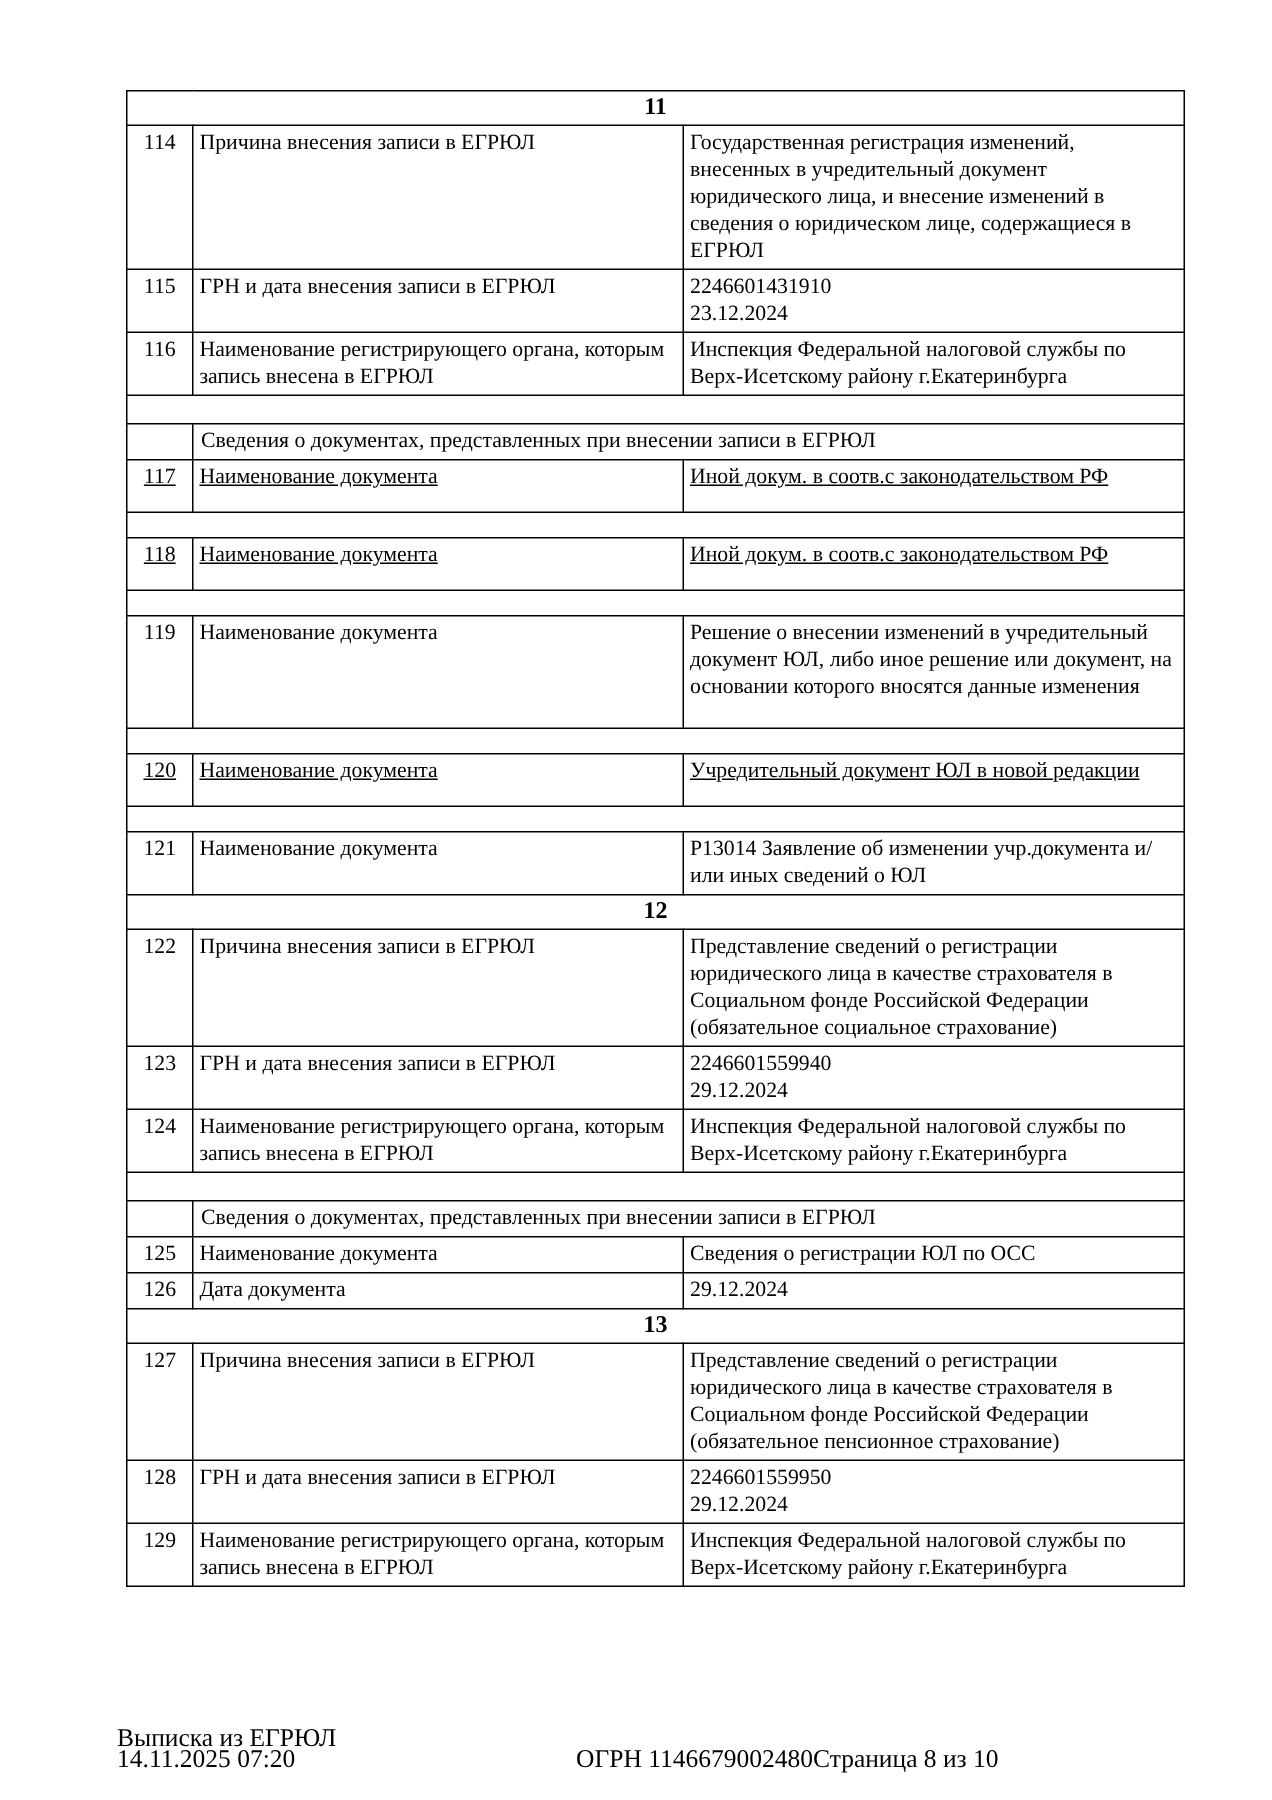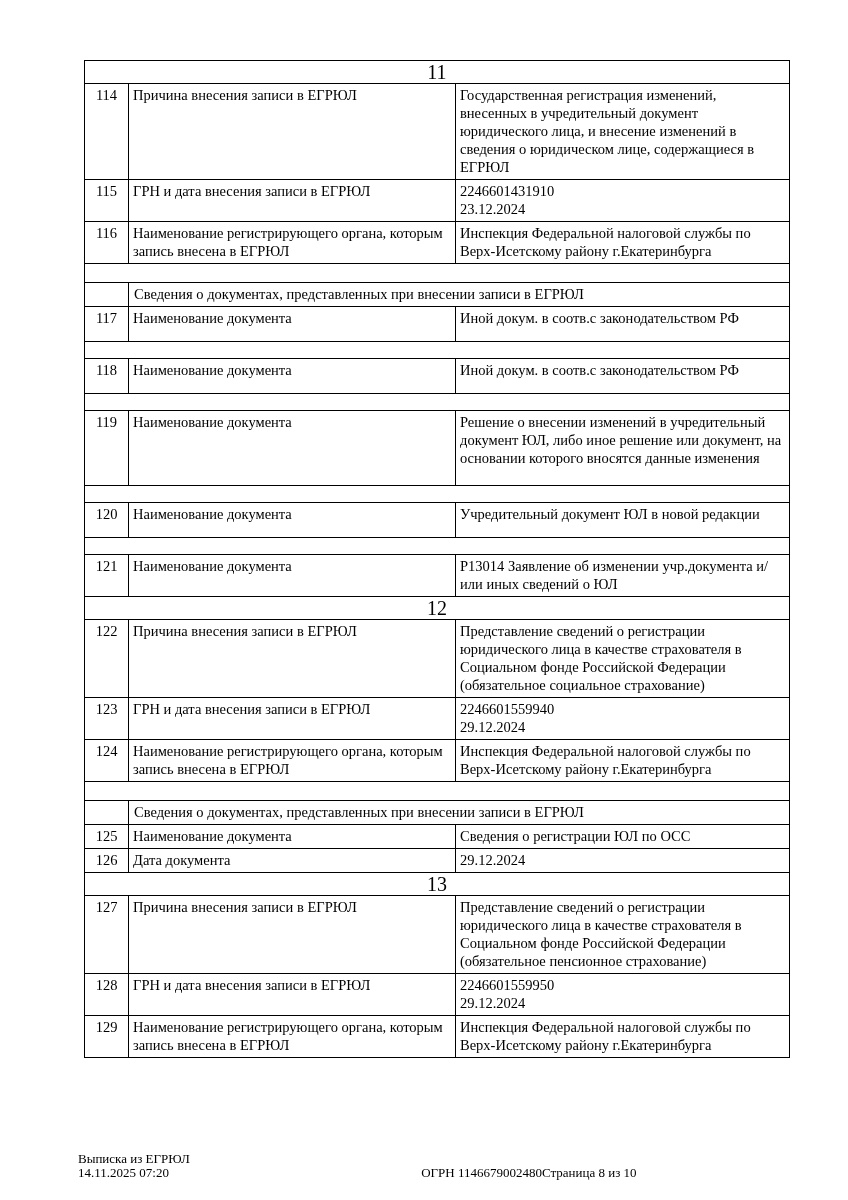--- a/index.html
+++ b/index.html
@@ -16,32 +16,32 @@
   col.c-value { width:334px; }
   td {
     border:1px solid #000;
     font-size:14.5px; line-height:18px;
     vertical-align:top; padding:2px 4px 3px 4px;
     word-wrap:break-word;
   }
   td.num   { text-align:center; padding-left:0; padding-right:0; }
   td.value { white-space:pre-line;margin-top:26px; }
   td.section {
-    text-align:center; font-weight:normal; font-size:20px;
+    text-align:center; font-weight:bold; font-size:16px;
     padding-top:2px; padding-bottom:2px;
   }
   tr.spacer td { height:16px; padding:0; }
   tr.spacer-lg td { height:18px; padding:0; }
-  tr.tall td { padding-bottom:14px; }
+  tr.tall td { padding-bottom:14px;text-decoration:underline; }
   tr.taller td { padding-bottom:18px; }
   td.subheader { padding-left:5px; }
   .page-footer {
     position:absolute; left:78px; right:74px; top:1130px;
     display:flex; align-items:flex-end;
-    font-size:13px; line-height:14px;
+    font-size:17px; line-height:14px;
   }
   .footer-col { flex:1; }
   .footer-center { text-align:right;margin-top:36px; }
   .footer-right { text-align:left; }
 </style>
 </head>
 <body>
 
 <table class="doc-table">
   <colgroup>

